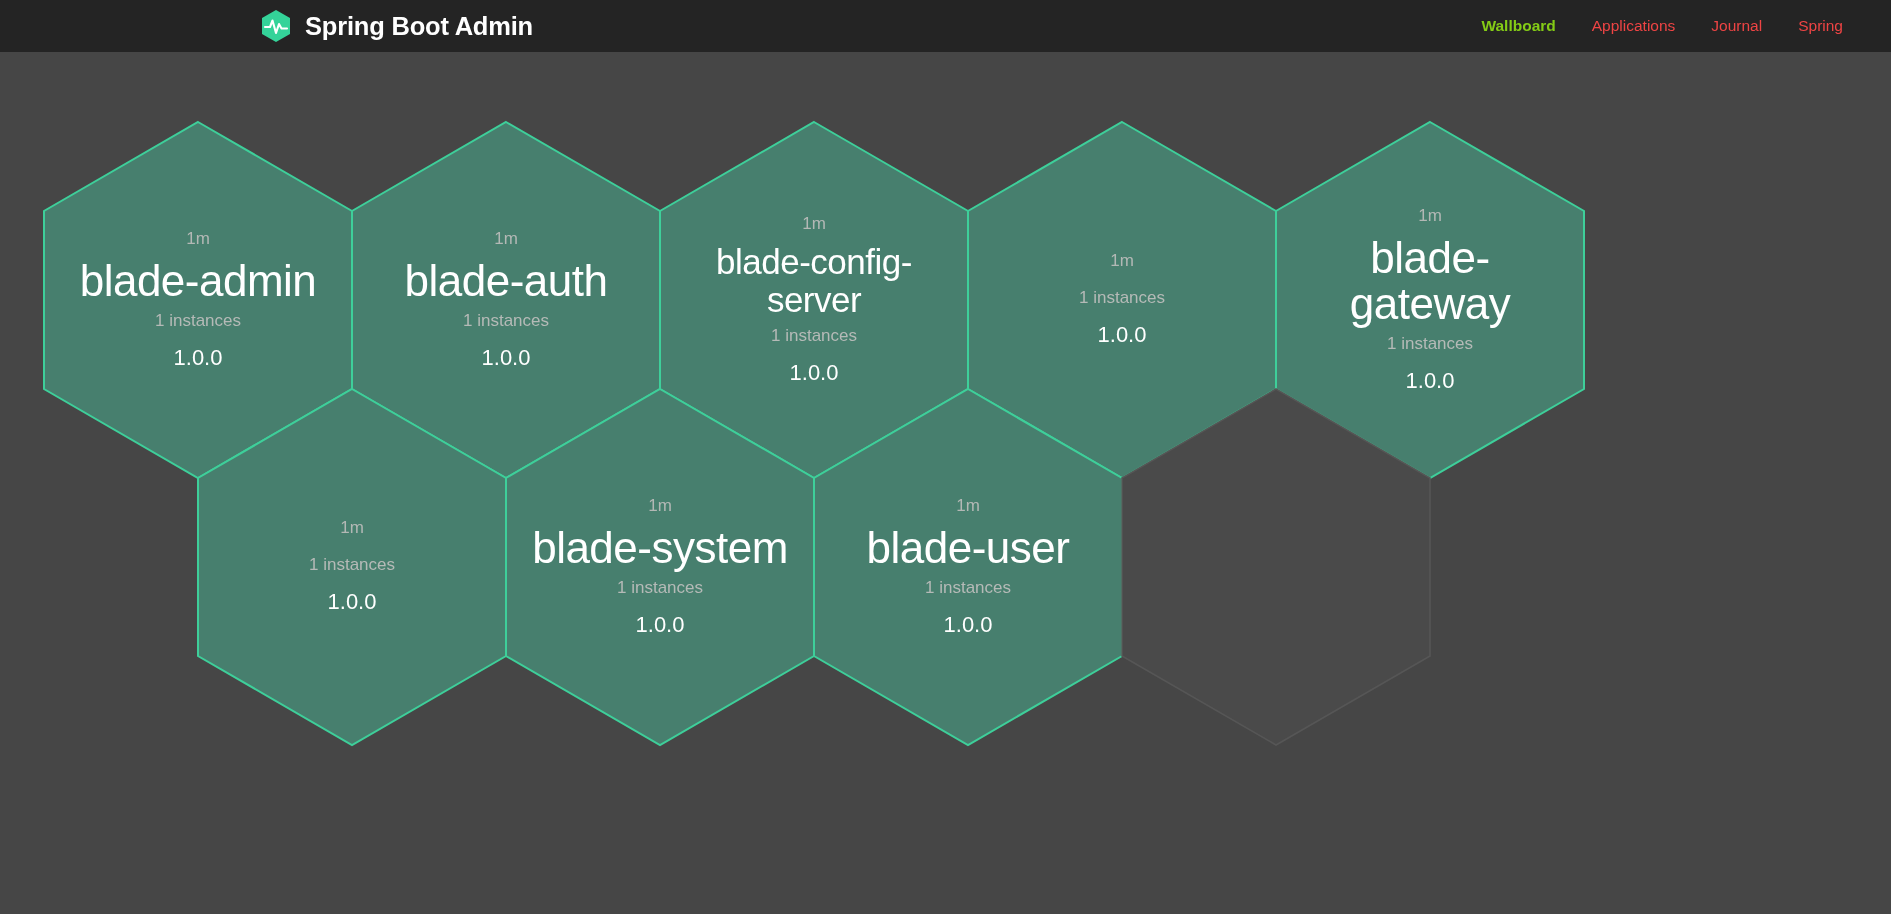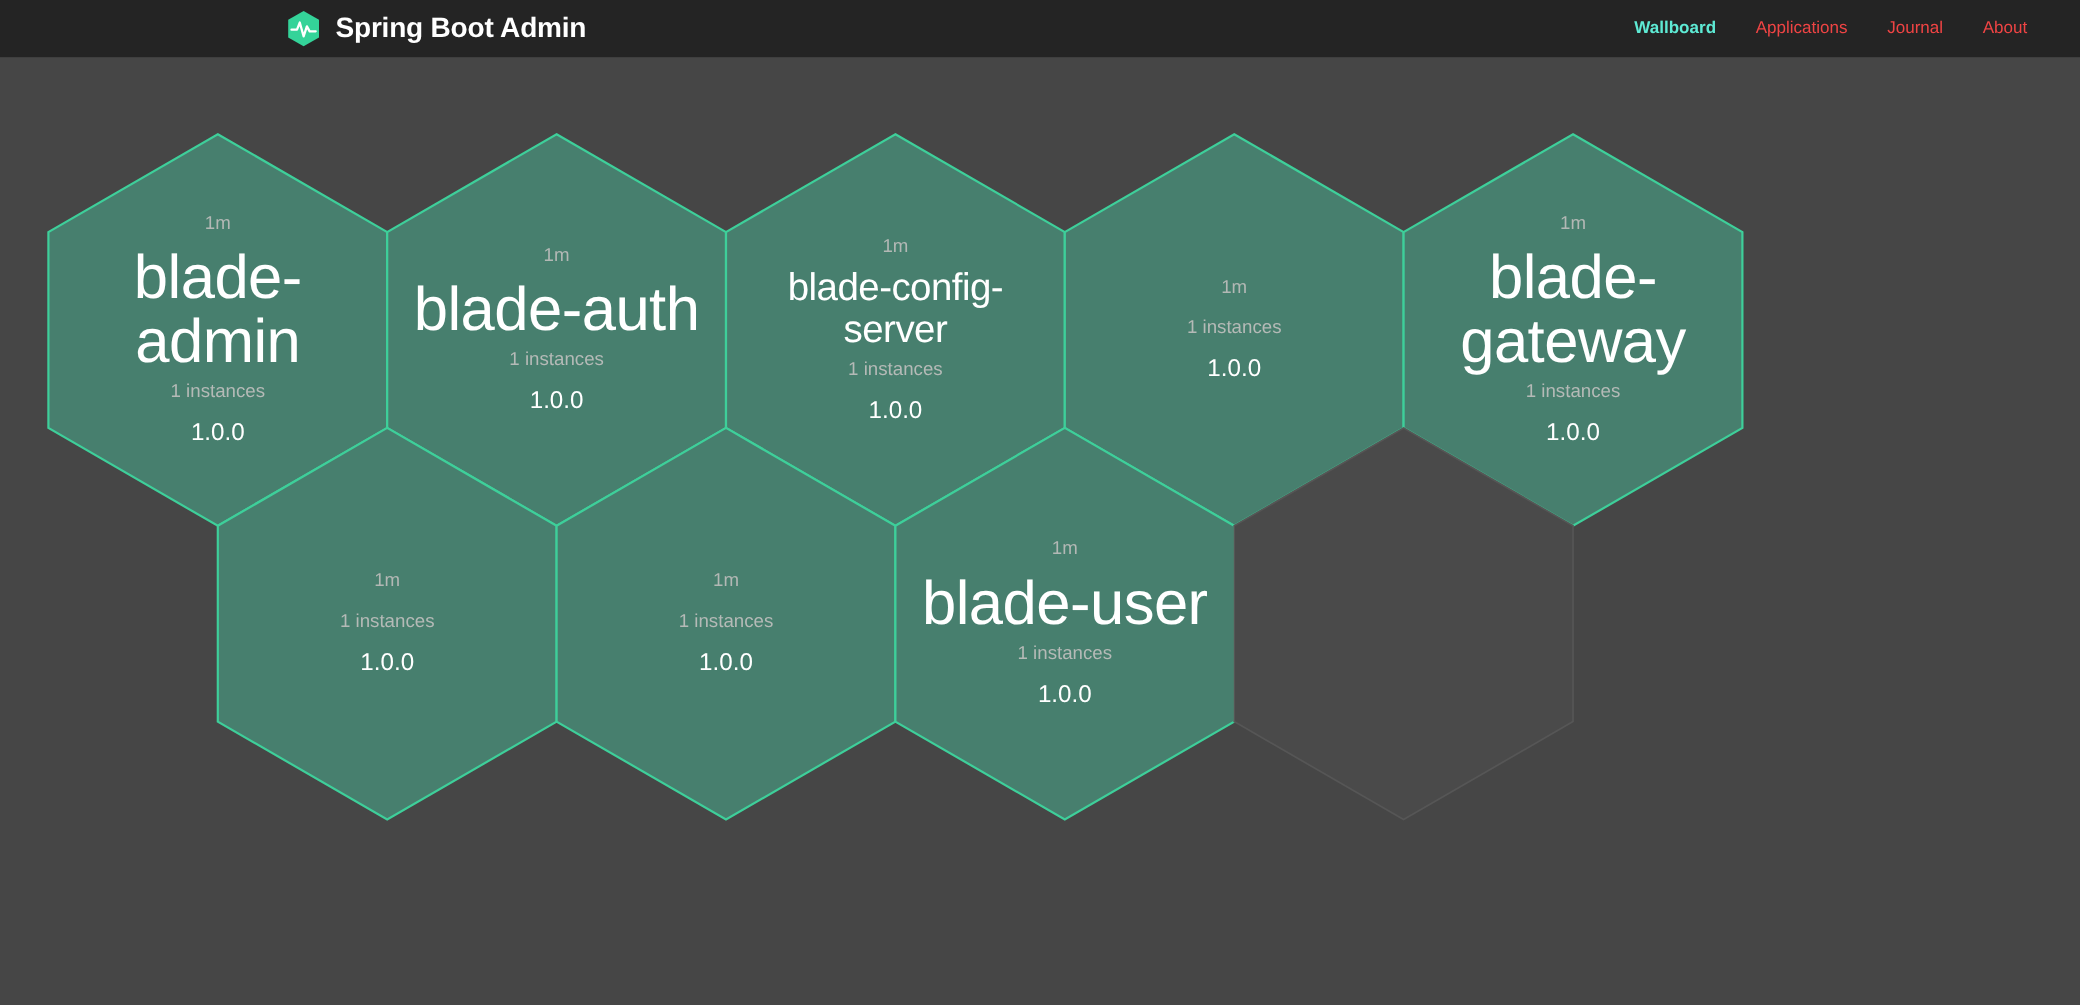--- a/index.html
+++ b/index.html
@@ -57,21 +57,21 @@
   }
 
   .nav-link {
     color: #ef4444;
     font-size: 15.5px;
     text-decoration: none;
     white-space: nowrap;
     cursor: pointer;
   }
   .nav-link.is-active {
-    color: #5eead4;
+    color: #84cc16;
     font-weight: 700;
   }
 
   
   .wallboard {
     position: absolute;
     top: 52px; left: 0;
     width: 1891px;
     height: 862px;
     overflow: hidden;
@@ -126,21 +126,21 @@
 
   .hex-uptime {
     color: #b3b8b5;
     font-size: 17px;
     line-height: 1.2;
     margin-bottom: 9px;
   }
 
   .hex-name {
     color: #ffffff;
-    font-size: 56px;
+    font-size: 44px;
     line-height: 1.04;
     letter-spacing: -0.5px;
     word-break: break-word;
     max-width: 100%;
   }
 
   .hex-name.is-long {
     font-size: 35px;
     line-height: 1.08;
   }
@@ -171,21 +171,21 @@
         <polyline points="7,19 12,19 14.5,12.5 18,25 21,16 23.5,20.5 29,20.5" fill="none" stroke="#ffffff" stroke-width="2.1" stroke-linejoin="round" stroke-linecap="round"></polyline>
       </svg>
     </span>
     <span class="brand-name">Spring Boot Admin</span>
   </div>
 
   <div class="nav-links">
     <a class="nav-link is-active" href="#">Wallboard</a>
     <a class="nav-link" href="#">Applications</a>
     <a class="nav-link" href="#">Journal</a>
-    <a class="nav-link" href="#">About</a>
+    <a class="nav-link" href="#">Spring</a>
   </div>
 
 </div>
 
 <div class="wallboard">
   <div class="hex-layer" id="hex-layer">
       <div class="hex" style="left: 16px; top: 38px;">
         <svg viewBox="0 0 364 420">
           <polygon points="182.0,32.0 336.0,121.0 336.0,299.0 182.0,388.0 28.0,299.0 28.0,121.0" class="hex-poly"></polygon>
         </svg>
@@ -248,20 +248,21 @@
           <div class="hex-instances">1 instances</div>
           <div class="hex-version">1.0.0</div>
         </div>
       </div>
       <div class="hex" style="left: 478px; top: 305px;">
         <svg viewBox="0 0 364 420">
           <polygon points="182.0,32.0 336.0,121.0 336.0,299.0 182.0,388.0 28.0,299.0 28.0,121.0" class="hex-poly"></polygon>
         </svg>
         <div class="hex-body">
           <div class="hex-uptime">1m</div>
+          <div class="hex-name">blade-system</div>
           <div class="hex-instances">1 instances</div>
           <div class="hex-version">1.0.0</div>
         </div>
       </div>
       <div class="hex" style="left: 786px; top: 305px;">
         <svg viewBox="0 0 364 420">
           <polygon points="182.0,32.0 336.0,121.0 336.0,299.0 182.0,388.0 28.0,299.0 28.0,121.0" class="hex-poly"></polygon>
         </svg>
         <div class="hex-body">
           <div class="hex-uptime">1m</div>

